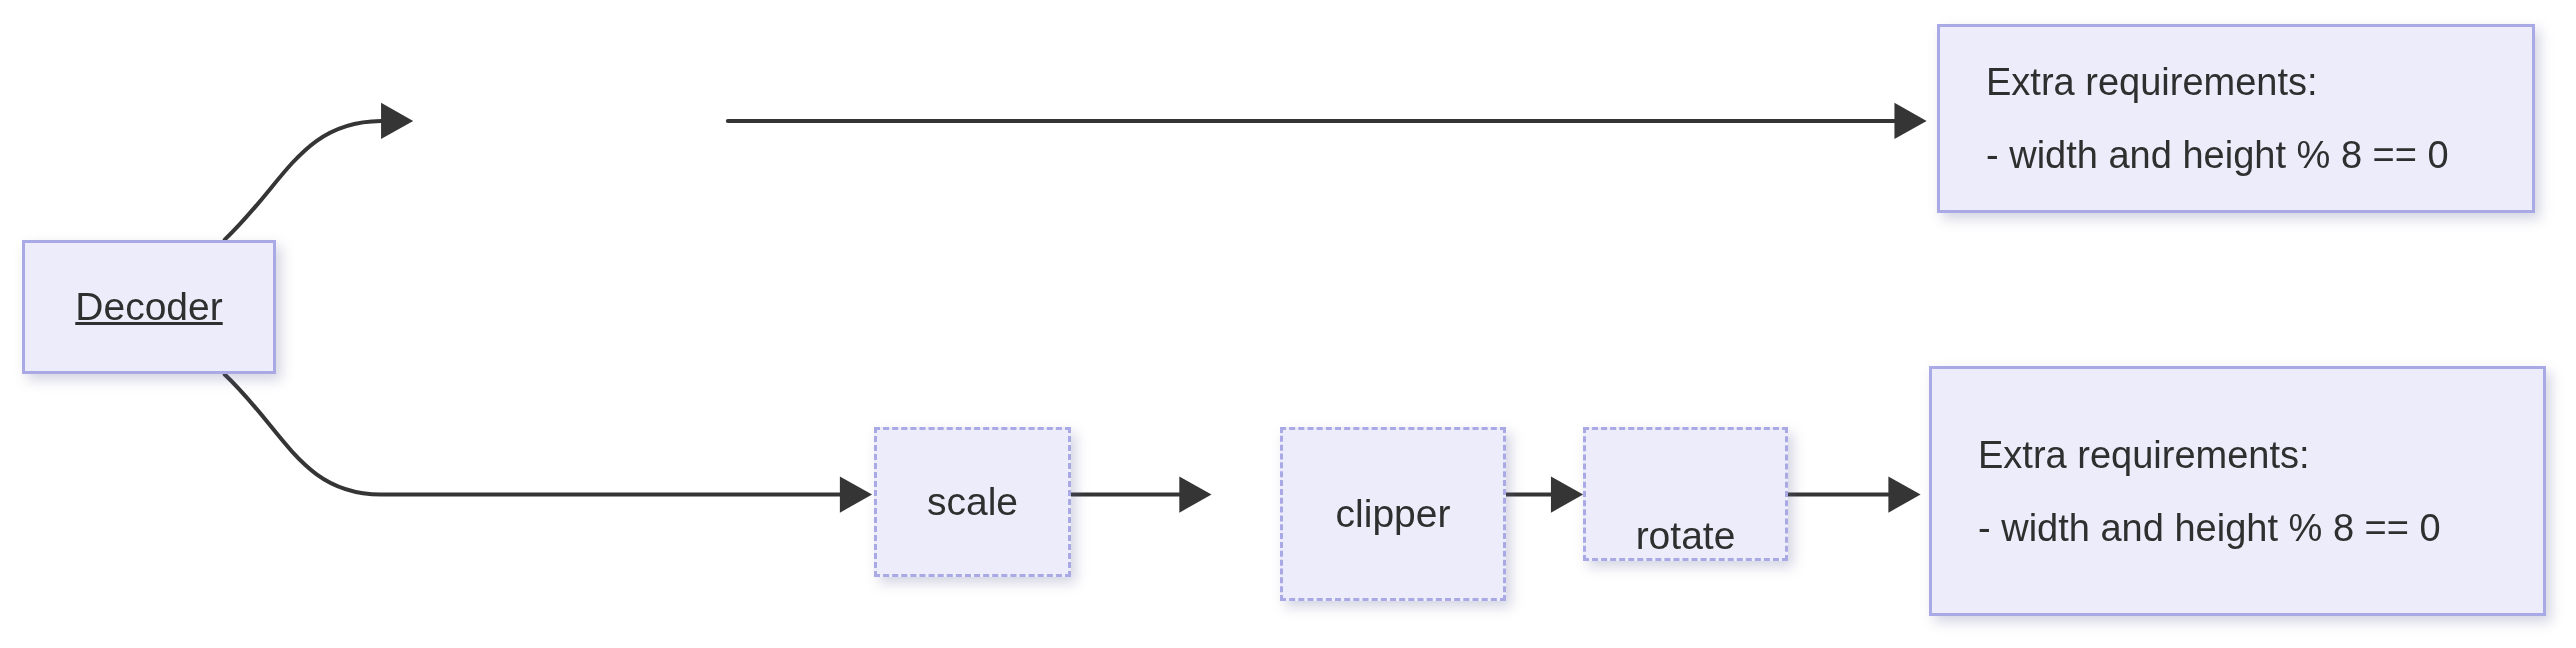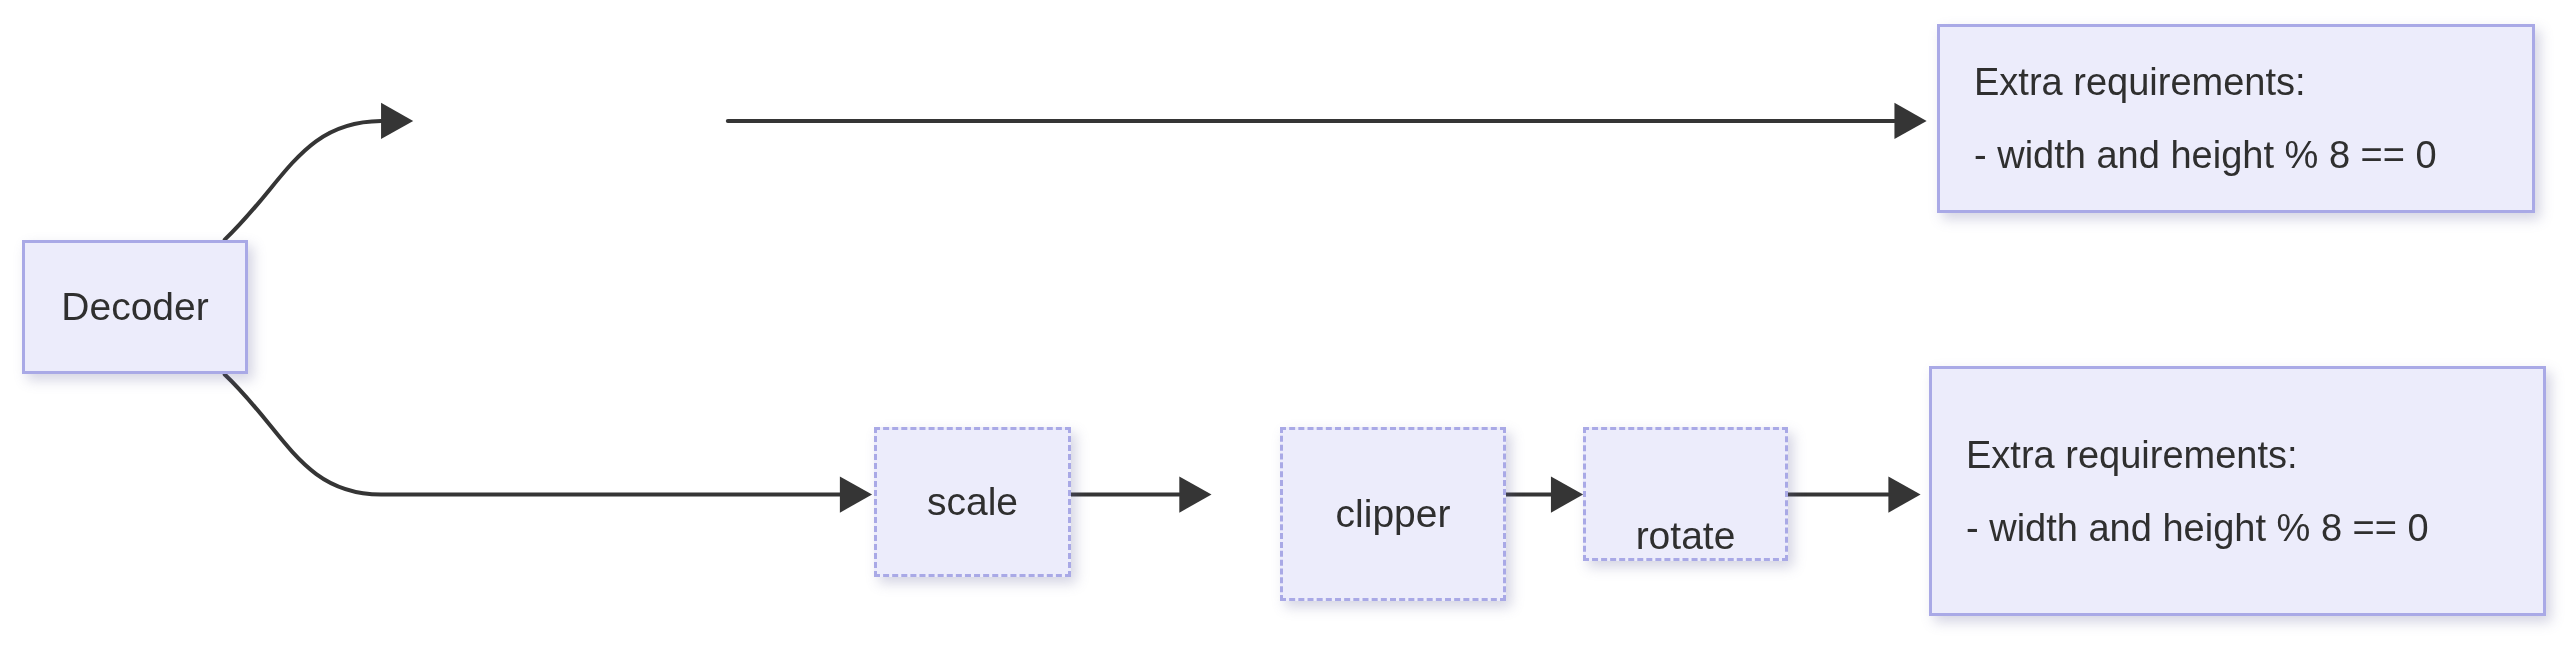--- a/index.html
+++ b/index.html
@@ -36,21 +36,21 @@
     white-space: nowrap;
     box-shadow: 5.4px 6px 12px rgba(102, 102, 153, 0.28);
   }
   .node.dashed {
     border-style: dashed;
   }
   .node.req {
     flex-direction: column;
     align-items: flex-start;
     justify-content: center;
-    padding-left: 34px;
+    padding-left: 46px;
     padding-right: 20px;
     font-size: 38px;
     gap: 11px;
   }
   .req-line {
     line-height: 62px;
     white-space: nowrap;
   }
   .edge-path {
     stroke: #353535;
@@ -82,21 +82,21 @@
     <path class="edge-path" d="M 1596 737 L 1758 737"></path>
     <polygon class="edge-head" points="1758,710 1806,737 1758,764"></polygon>
 
     <path class="edge-path" d="M 2143 737 L 2312 737"></path>
     <polygon class="edge-head" points="2312,710 2360,737 2312,764"></polygon>
 
     <path class="edge-path" d="M 2665 737 L 2815 737"></path>
     <polygon class="edge-head" points="2815,710 2863,737 2815,764"></polygon>
   </svg>
 
-  <div class="node" style="left:22px; top:240px; width:226px; height:134px;">
+  <div class="node" style="left:22px; top:240px; width:254px; height:134px;text-decoration:underline;">
     <span>Decoder</span>
   </div>
 
 
   <div class="node dashed" style="left:874px; top:427px; width:197px; height:150px;">
     <span>scale</span>
   </div>
 
   <div class="node dashed" style="left:1280px; top:427px; width:226px; height:174px;">
     <span>clipper</span>

